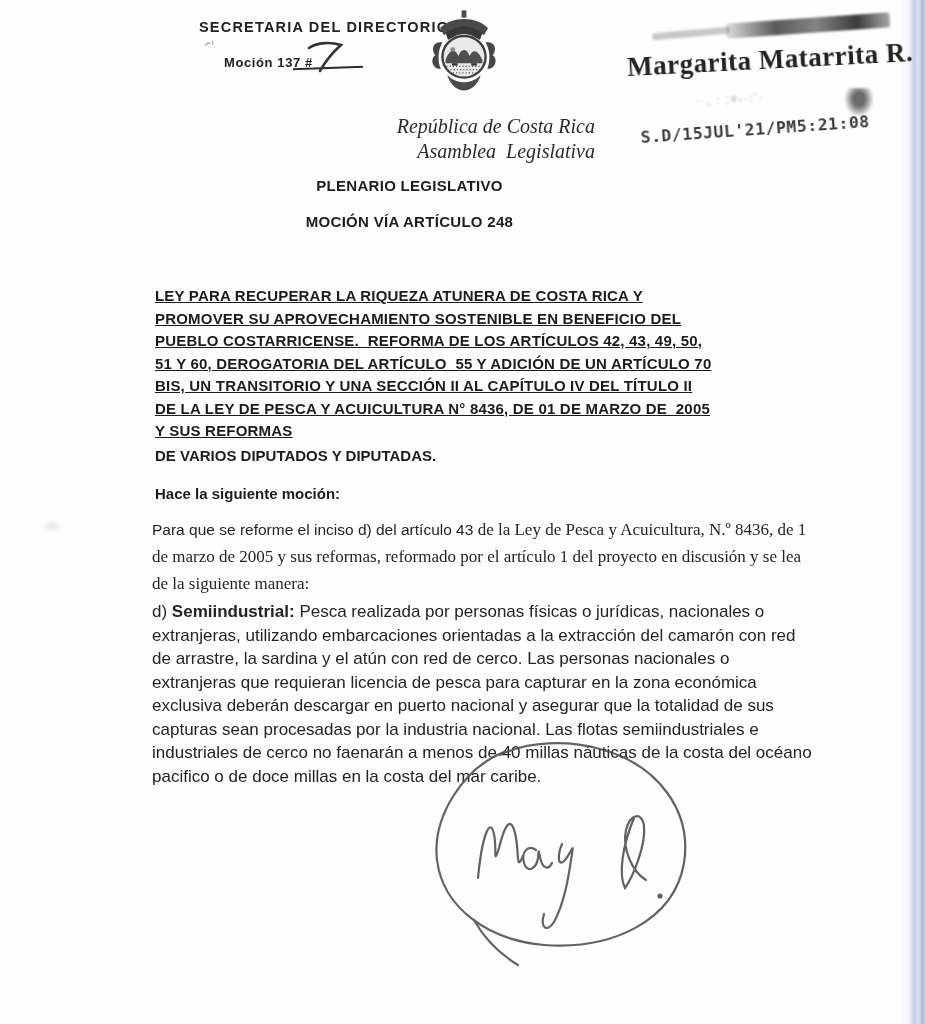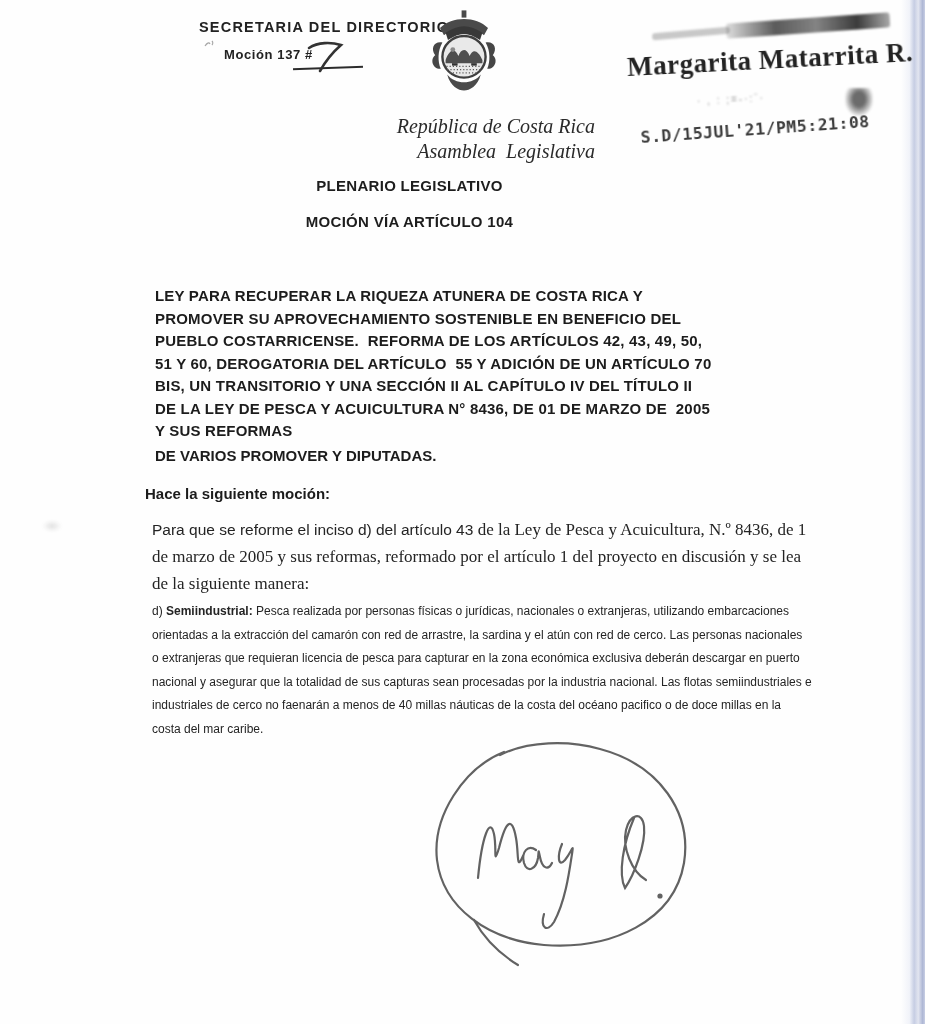--- a/index.html
+++ b/index.html
@@ -5,21 +5,21 @@
   html,body{margin:0;padding:0;background:#ffffff;}
   .sheet{position:relative;width:925px;height:1024px;background:#fefefe;overflow:hidden;
          font-family:"Liberation Sans",sans-serif;color:#222;}
   .abs{position:absolute;}
   
   .edge-stripe{right:0;top:0;bottom:0;width:24px;
     background:linear-gradient(to right, rgba(255,255,255,0) 0%, #f1f3f9 35%, #c6cde3 55%, #e2e5f0 72%, #aeb7d5 90%, #c9cfe4 100%);}
   
   .stamp-ink{color:#2e2e2e;filter:blur(0.4px) contrast(1.15);}
   .sec-line1{left:199px;top:19px;font-size:14.5px;font-weight:bold;letter-spacing:1.2px;}
-  .sec-line2{left:224px;top:47px;font-size:13px;font-weight:bold;letter-spacing:0.6px;}
+  .sec-line2{left:224px;top:55px;font-size:13px;font-weight:bold;letter-spacing:0.6px;}
   .sec-underline{left:293px;top:67px;width:70px;height:2.2px;background:#2c2c2c;transform:rotate(-2deg);filter:blur(0.3px);}
   .sec-check{left:203px;top:38px;width:14px;height:12px;}
   .seven{left:303px;top:38px;width:48px;height:36px;}
   
   .emblem{left:428px;top:10px;width:72px;height:84px;}
   
   .letterhead{left:355px;top:114px;width:240px;text-align:right;
     font-family:"Liberation Serif",serif;font-style:italic;font-size:20px;color:#2a2a2a;line-height:25px;white-space:pre-wrap;}
   
   .marg{left:628px;top:52px;font-family:"Liberation Serif",serif;font-weight:bold;font-size:27px;
@@ -36,28 +36,28 @@
     background:radial-gradient(ellipse at 50% 40%, #3a3a3a 0 30%, rgba(60,60,60,0.35) 60%, transparent 75%);}
   
   .dstamp{left:640px;top:128px;font-family:"DejaVu Sans Mono",monospace;font-size:16.5px;font-weight:bold;
     color:#3d3d3d;transform:rotate(-4deg);transform-origin:left top;letter-spacing:0.5px;
     filter:blur(0.35px);white-space:nowrap;}
   
   .hd{left:0;width:819px;text-align:center;font-size:15px;font-weight:bold;letter-spacing:0.3px;color:#1d1d1d;}
   .hd1{top:177px;} .hd2{top:213px;} .hd3{top:249px;}
   
   .title{left:155px;top:285px;width:690px;font-size:15px;font-weight:bold;line-height:22.5px;
-    letter-spacing:0.2px;color:#1c1c1c;white-space:pre-wrap;}
+    letter-spacing:0.2px;color:#1c1c1c;white-space:pre-wrap;text-decoration:underline;}
   .devarios{left:155px;top:447px;font-size:15px;font-weight:bold;color:#1c1c1c;}
-  .hace{left:145px;top:485px;font-size:15px;font-weight:bold;color:#1c1c1c;}
+  .hace{left:155px;top:485px;font-size:15px;font-weight:bold;color:#1c1c1c;}
   
   .para1{left:152px;top:516px;width:662px;font-size:15.5px;line-height:27px;color:#242424;}
   .para1 .serif{font-family:"Liberation Serif",serif;font-size:17px;}
   
-  .para2{left:152px;top:600px;width:660px;font-size:12px;line-height:23.5px;color:#242424;}
+  .para2{left:152px;top:600px;width:660px;font-size:17px;line-height:23.5px;color:#242424;}
   .para2 b{font-weight:bold;}
   
   .signature{left:422px;top:730px;width:284px;height:240px;}
   .left-smudge{left:42px;top:520px;width:20px;height:12px;opacity:0.22;filter:blur(1.5px);
     background:radial-gradient(#777,transparent 70%);}
 </style>
 </head>
 <body>
 
 <div class="sheet">
@@ -102,31 +102,31 @@
     <div class="abs marg-sub">· , : ;=-·:¨·</div>
     <div class="abs marg-blob"></div>
   </div>
 
   <div class="abs letterhead">República de Costa Rica
 Asamblea  Legislativa</div>
 
   <div class="abs dstamp">S.D/15JUL'21/PM5:21:08</div>
 
   <div class="abs hd hd1">PLENARIO LEGISLATIVO</div>
-  <div class="abs hd hd2">MOCIÓN VÍA ARTÍCULO 104</div>
+  <div class="abs hd hd2">MOCIÓN VÍA ARTÍCULO 248</div>
 
   <div class="abs title">LEY PARA RECUPERAR LA RIQUEZA ATUNERA DE COSTA RICA Y
 PROMOVER SU APROVECHAMIENTO SOSTENIBLE EN BENEFICIO DEL
 PUEBLO COSTARRICENSE.  REFORMA DE LOS ARTÍCULOS 42, 43, 49, 50,
 51 Y 60, DEROGATORIA DEL ARTÍCULO  55 Y ADICIÓN DE UN ARTÍCULO 70
 BIS, UN TRANSITORIO Y UNA SECCIÓN II AL CAPÍTULO IV DEL TÍTULO II
 DE LA LEY DE PESCA Y ACUICULTURA N° 8436, DE 01 DE MARZO DE  2005
 Y SUS REFORMAS</div>
 
-  <div class="abs devarios">DE VARIOS PROMOVER Y DIPUTADAS.</div>
+  <div class="abs devarios">DE VARIOS DIPUTADOS Y DIPUTADAS.</div>
   <div class="abs hace">Hace la siguiente moción:</div>
 
   <div class="abs para1"><span>Para que se reforme el inciso d) del artículo 43 </span><span class="serif">de la Ley de Pesca y Acuicultura, N.º 8436, de 1 de marzo de 2005 y sus reformas, reformado por el artículo 1 del proyecto en discusión y se lea de la siguiente manera:</span></div>
 
   <div class="abs para2"><span>d) </span><b>Semiindustrial:</b><span> Pesca realizada por personas físicas o jurídicas, nacionales o extranjeras, utilizando embarcaciones orientadas a la extracción del camarón con red de arrastre, la sardina y el atún con red de cerco. Las personas nacionales o extranjeras que requieran licencia de pesca para capturar en la zona económica exclusiva deberán descargar en puerto nacional y asegurar que la totalidad de sus capturas sean procesadas por la industria nacional. Las flotas semiindustriales e industriales de cerco no faenarán a menos de 40 millas náuticas de la costa del océano pacifico o de doce millas en la costa del mar caribe.</span></div>
 
   <svg class="abs signature" viewBox="0 0 284 240" aria-label="May D.">
     <g fill="none" stroke="#4d4d4d" stroke-width="2.2" stroke-linecap="round" opacity="0.88">
 
       <path d="M82,22 C42,38 10,86 15,130 C21,178 66,210 122,215 C190,220 252,191 262,133 C270,83 238,35 178,19 C146,10 106,11 78,25"></path>

